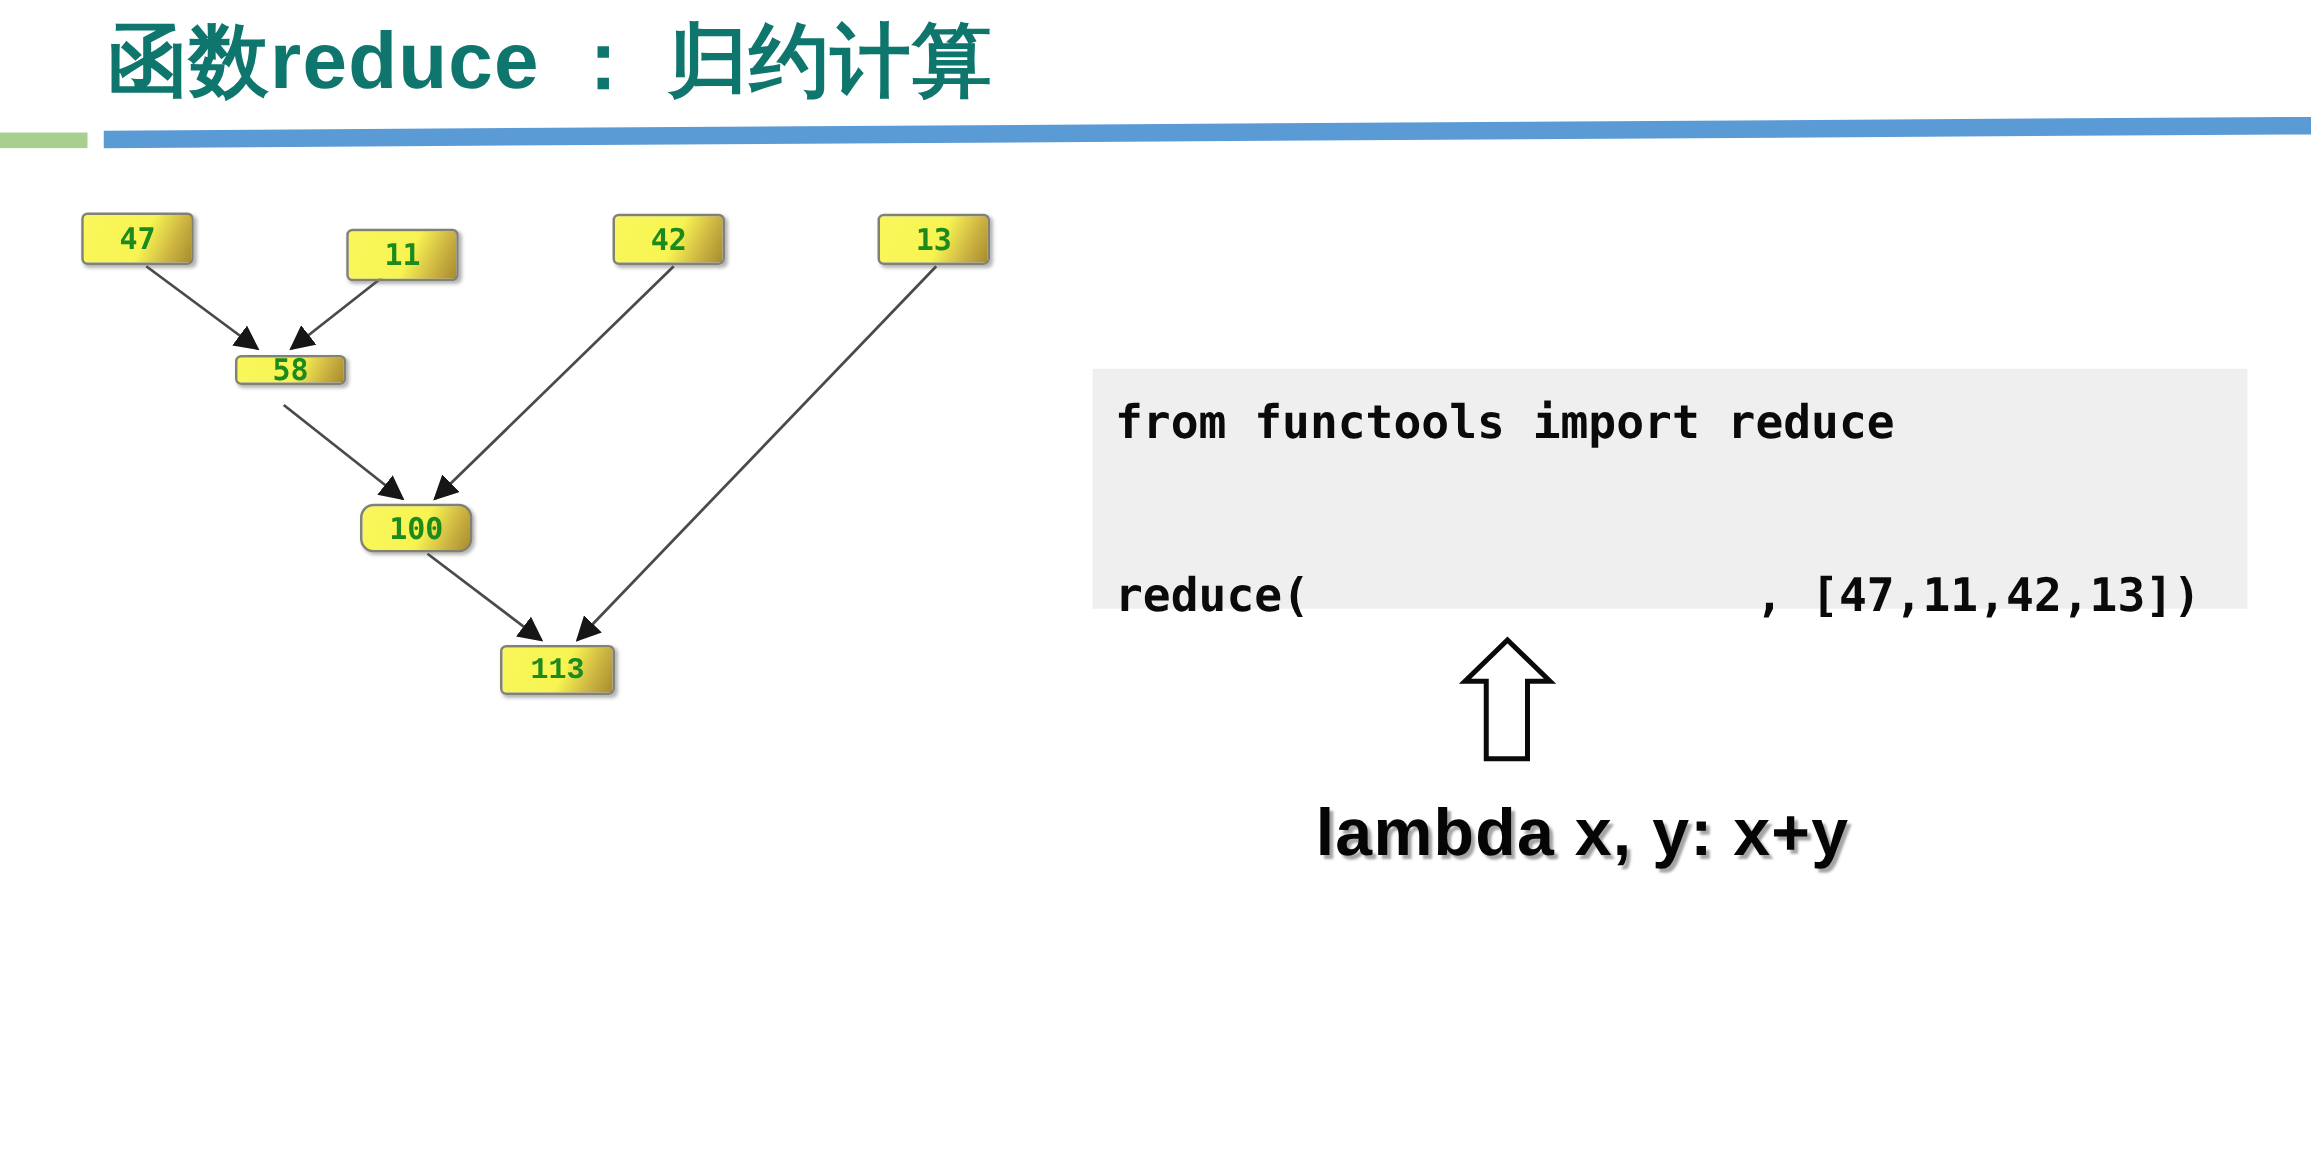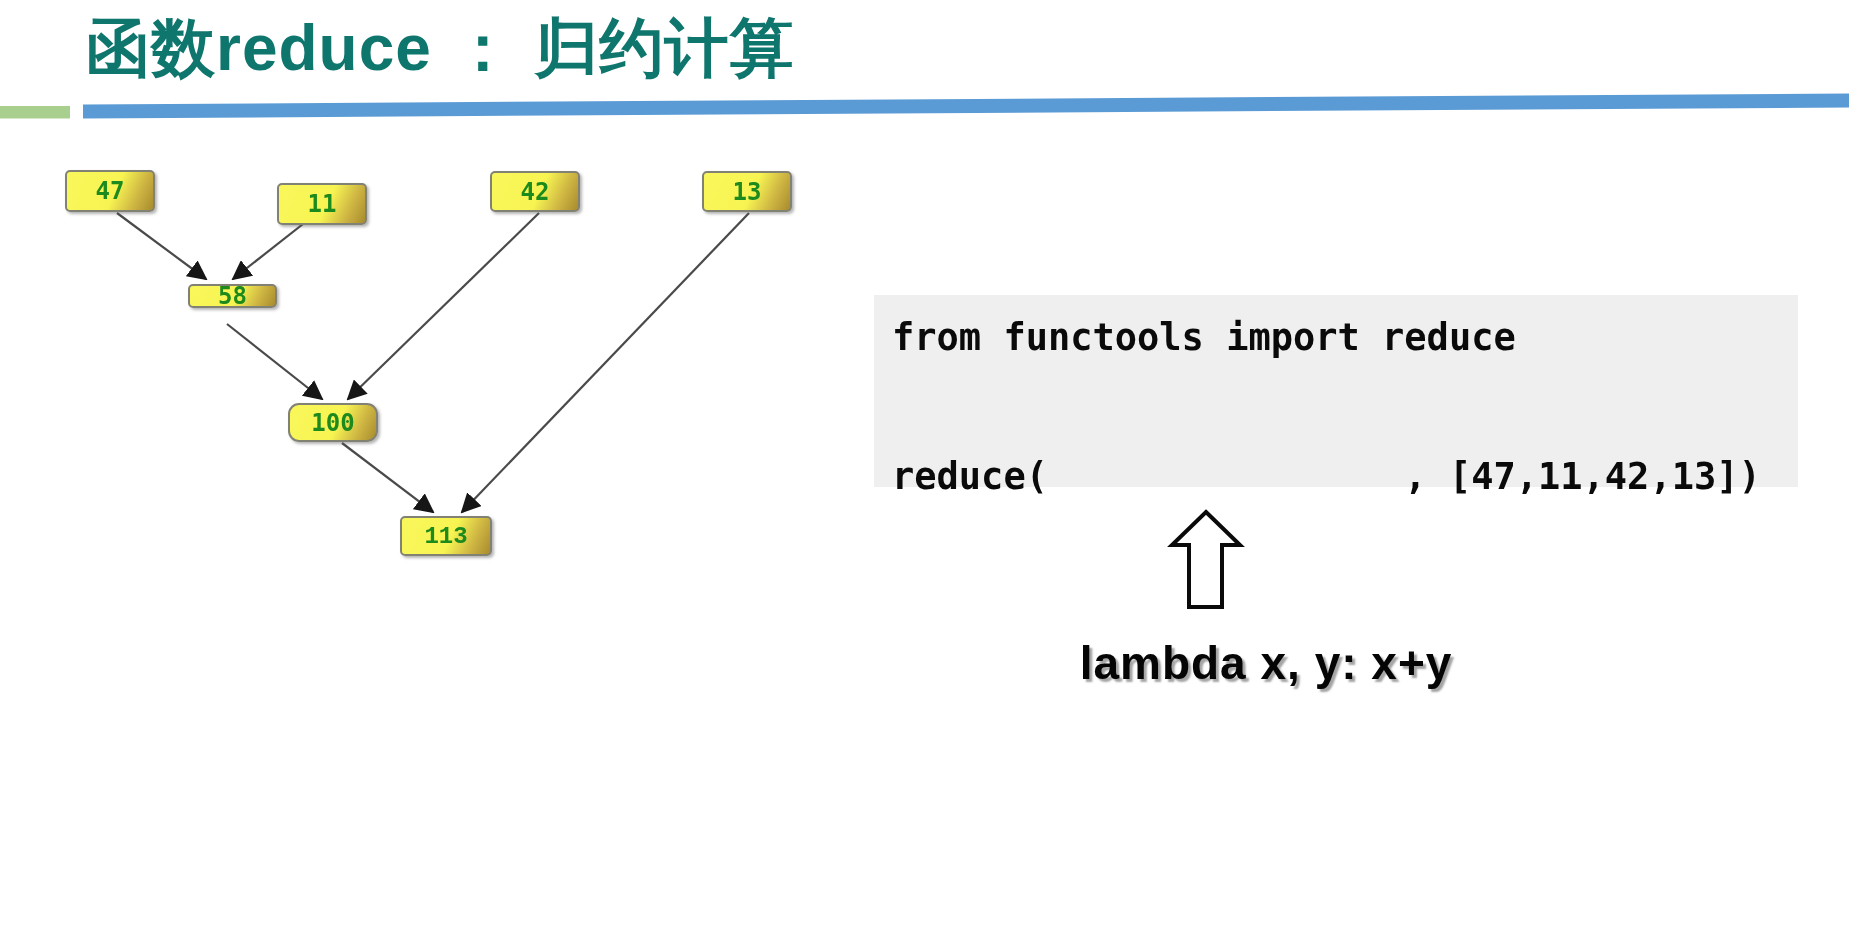--- a/index.html
+++ b/index.html
@@ -73,21 +73,21 @@
     font-weight: bold;
   }
   .code-line-1 { left: 892px; top: 316px; }
   .code-line-2 { left: 892px; top: 419px; margin-top: 36px; }
   .lambda-label {
     position: absolute;
     left: 960px;
     top: 636px;
     width: 612px;
     text-align: center;
-    font-size: 46px;
+    font-size: 53px;
     font-weight: 700;
     color: #050505;
     letter-spacing: 1px;
     text-shadow: 3px 3px 2px rgba(90,90,90,0.55);
     white-space: nowrap;
   }
 </style>
 </head>
 <body>
 

